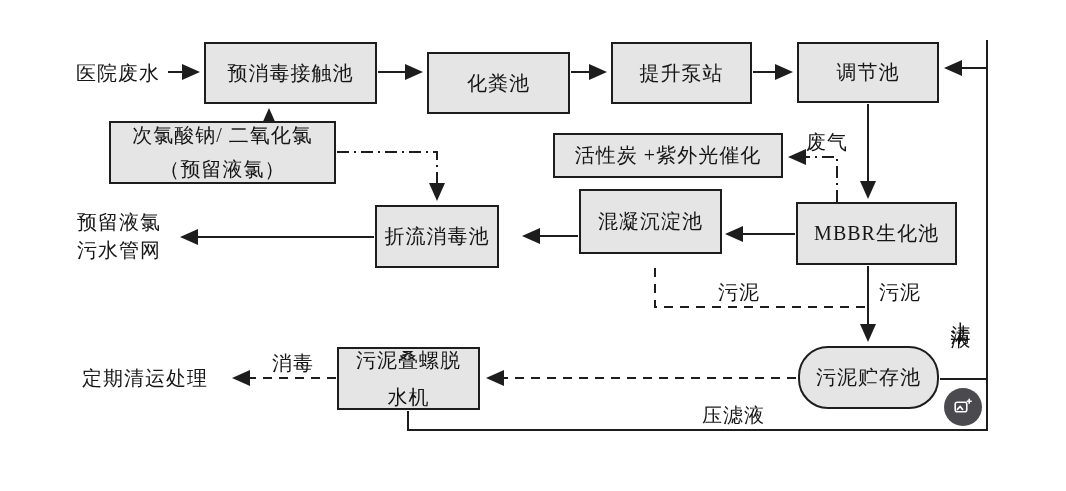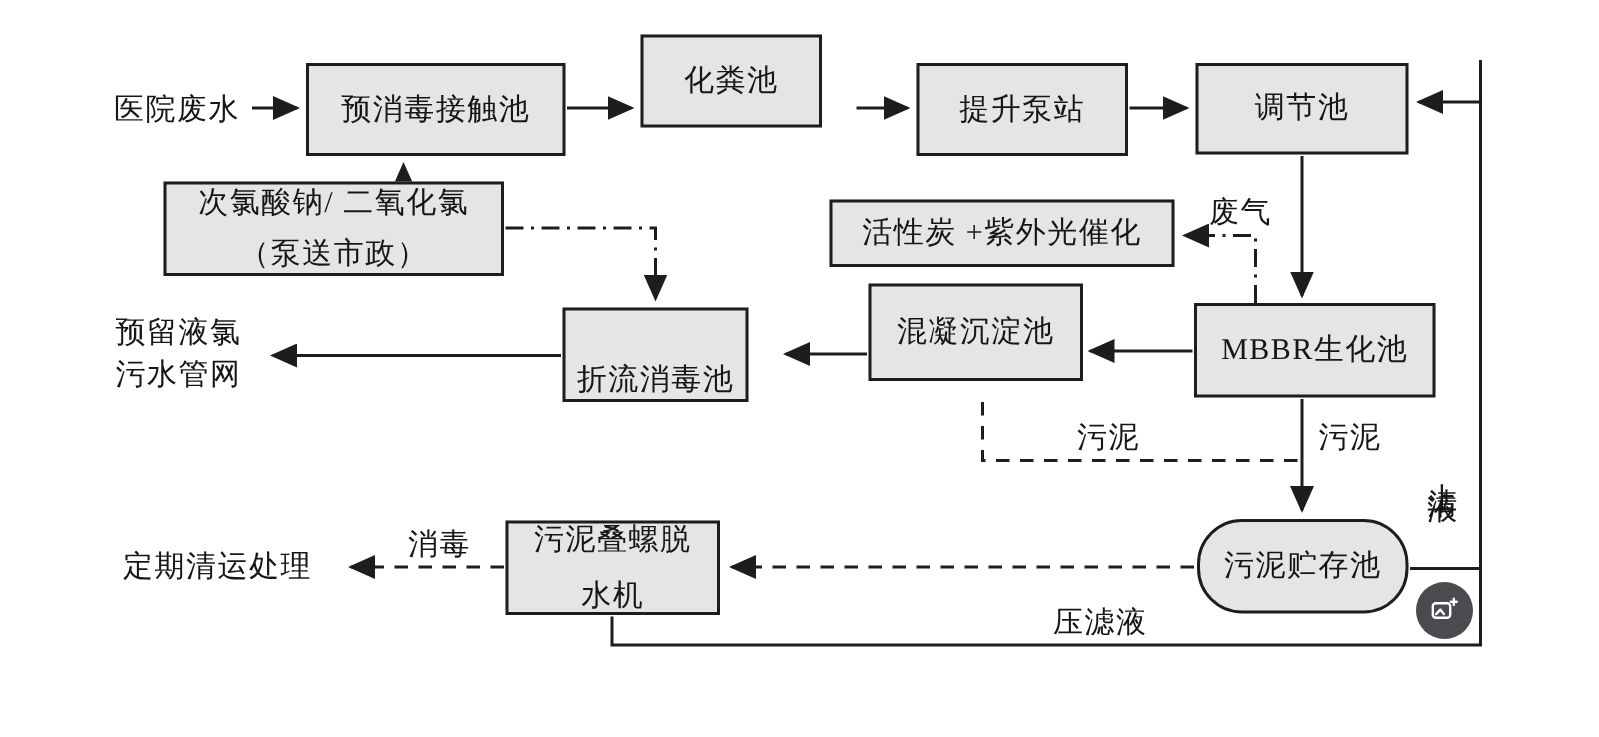--- a/index.html
+++ b/index.html
@@ -83,50 +83,50 @@
       <path stroke-dasharray="9 7" d="M655 268 V307 H866"></path>
       <path stroke-dasharray="9 7" d="M796 378 H488" marker-end="url(#arr)"></path>
       <path stroke-dasharray="9 7" d="M336 378 H234" marker-end="url(#arr)"></path>
     </g>
   </svg>
 
   <div class="node" style="left:204px;top:42px;width:173px;height:62px;">
     <span>预消毒接触池</span>
   </div>
 
-  <div class="node" style="left:427px;top:23px;width:121px;height:62px;">
+  <div class="node" style="left:427px;top:52px;width:143px;height:62px;">
     <span>化粪池</span>
   </div>
 
   <div class="node" style="left:611px;top:42px;width:141px;height:62px;">
     <span>提升泵站</span>
   </div>
 
   <div class="node" style="left:797px;top:42px;width:142px;height:61px;">
     <span>调节池</span>
   </div>
 
   <div class="node" style="left:109px;top:121px;width:227px;height:63px;justify-content:space-between;">
     <span>次氯酸钠/ 二氧化氯</span>
-    <span>（泵送市政）</span>
+    <span>（预留液氯）</span>
   </div>
 
   <div class="node" style="left:553px;top:133px;width:230px;height:45px;">
     <span>活性炭 +紫外光催化</span>
   </div>
 
   <div class="node" style="left:796px;top:202px;width:161px;height:63px;">
     <span>MBBR生化池</span>
   </div>
 
   <div class="node" style="left:579px;top:189px;width:143px;height:65px;">
     <span>混凝沉淀池</span>
   </div>
 
-  <div class="node" style="left:375px;top:205px;width:124px;height:63px;justify-content:flex-end;">
+  <div class="node" style="left:375px;top:205px;width:124px;height:63px;">
     <span>折流消毒池</span>
   </div>
 
   <div class="node" style="left:798px;top:346px;width:141px;height:63px;border-radius:30px;">
     <span>污泥贮存池</span>
   </div>
 
   <div class="node" style="left:337px;top:347px;width:143px;height:63px;gap:12px;">
     <span>污泥叠螺脱</span>
     <span>水机</span>

